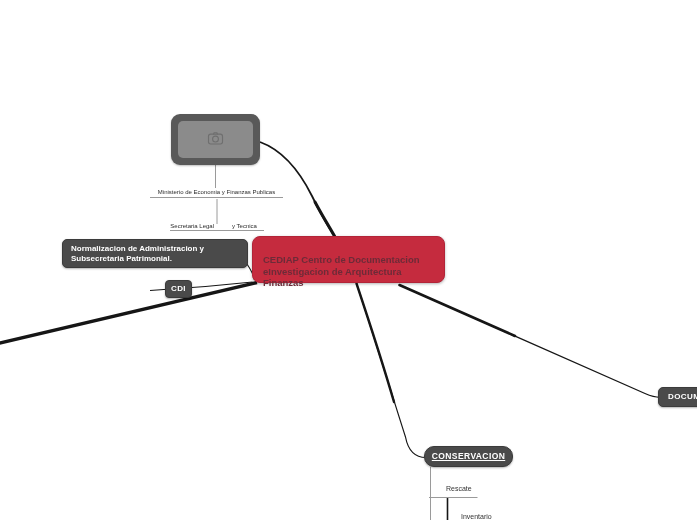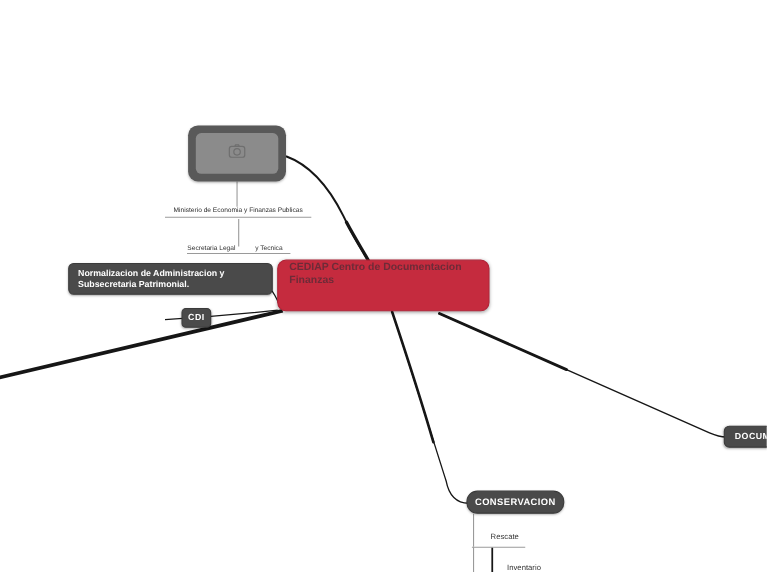--- a/index.html
+++ b/index.html
@@ -30,40 +30,40 @@
     white-space:nowrap;
   }
   .tiny7{font-size:7px;line-height:9px;color:#333;}
 
   
   .central{
     left:252px;top:236px;width:193px;height:47px;
     background:#c52b3e;border:1px solid #b22438;border-radius:8px;
     box-shadow:0 1px 3px rgba(0,0,0,.3);
     color:#6d2b38;font-weight:bold;font-size:9.5px;line-height:11.5px;
-    padding:0 10px;
+    padding:17px 10px;
   }
 
   
   .grey-box{
     background:#4a4a4a;border:1px solid #3b3b3b;
     box-shadow:0 1px 2px rgba(0,0,0,.3);
     color:#ffffff;font-weight:bold;
   }
   .subsec{
     left:62px;top:239px;width:186px;height:29px;border-radius:5px;
     font-size:8px;line-height:10.5px;padding:3.5px 8px;
   }
   .cdi{
     left:122px;top:280px;width:27px;height:18px;border-radius:4px;
     font-size:8px;line-height:16px;text-align:center;letter-spacing:.4px;margin-left:43px;
   }
   .conserv{
     left:424px;top:446px;width:89px;height:21px;border-radius:10px;
-    font-size:8.5px;line-height:19px;text-align:center;letter-spacing:.4px;
+    font-size:8.5px;line-height:19px;text-align:center;letter-spacing:.4px;text-decoration:underline;
   }
   .docum{
     left:658px;top:387px;height:20px;border-radius:5px;
     font-size:8px;line-height:18px;padding:0 9px;letter-spacing:.4px;
     white-space:nowrap;
   }
 </style>
 </head>
 <body>
 
@@ -109,20 +109,21 @@
 
   <div class="u-label" style="right:483px;top:221.5px;">
     <span>Secretaria Legal</span>
   </div>
   <div class="u-label" style="left:232px;top:221.5px;">
     <span>y Tecnica</span>
   </div>
 
   <div class="node central">
     <div>CEDIAP Centro de Documentacion</div>
+    <div>eInvestigacion de Arquitectura</div>
     <div>Finanzas</div>
   </div>
 
   <div class="node grey-box subsec">
     <div>Normalizacion de Administracion y</div>
     <div>Subsecretaria Patrimonial.</div>
   </div>
 
   <div class="node grey-box cdi">
     <span>CDI</span>

